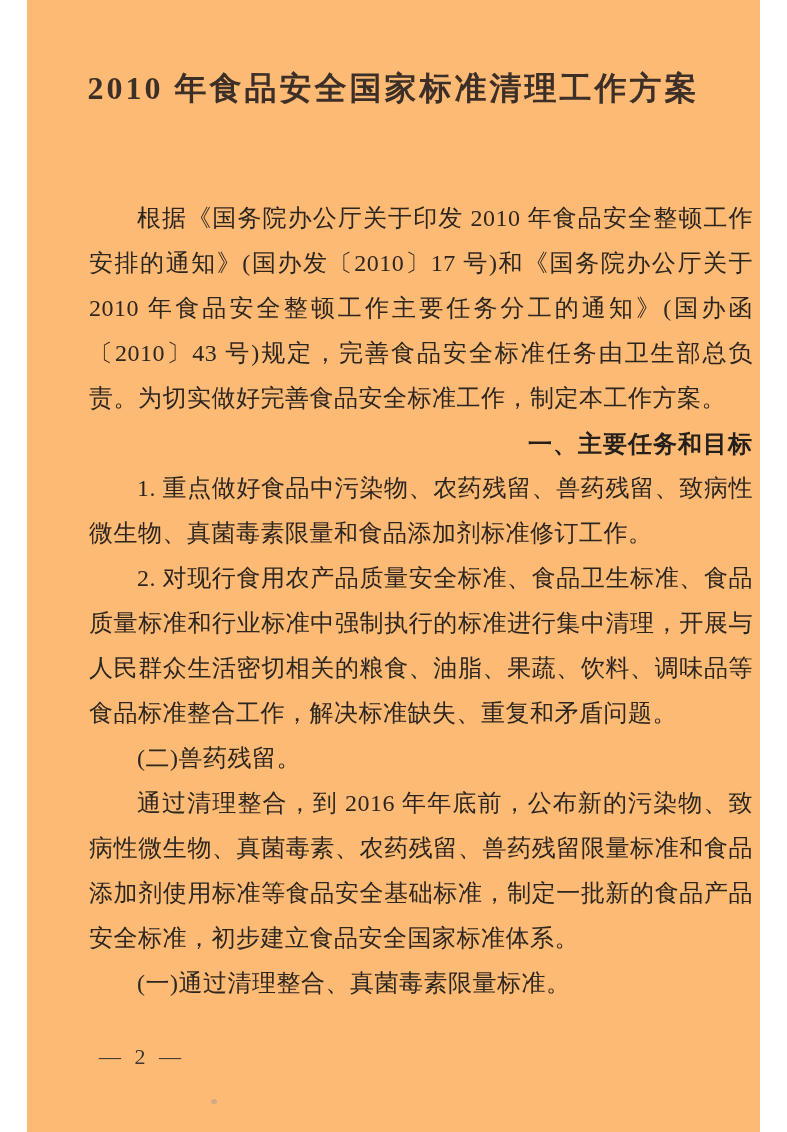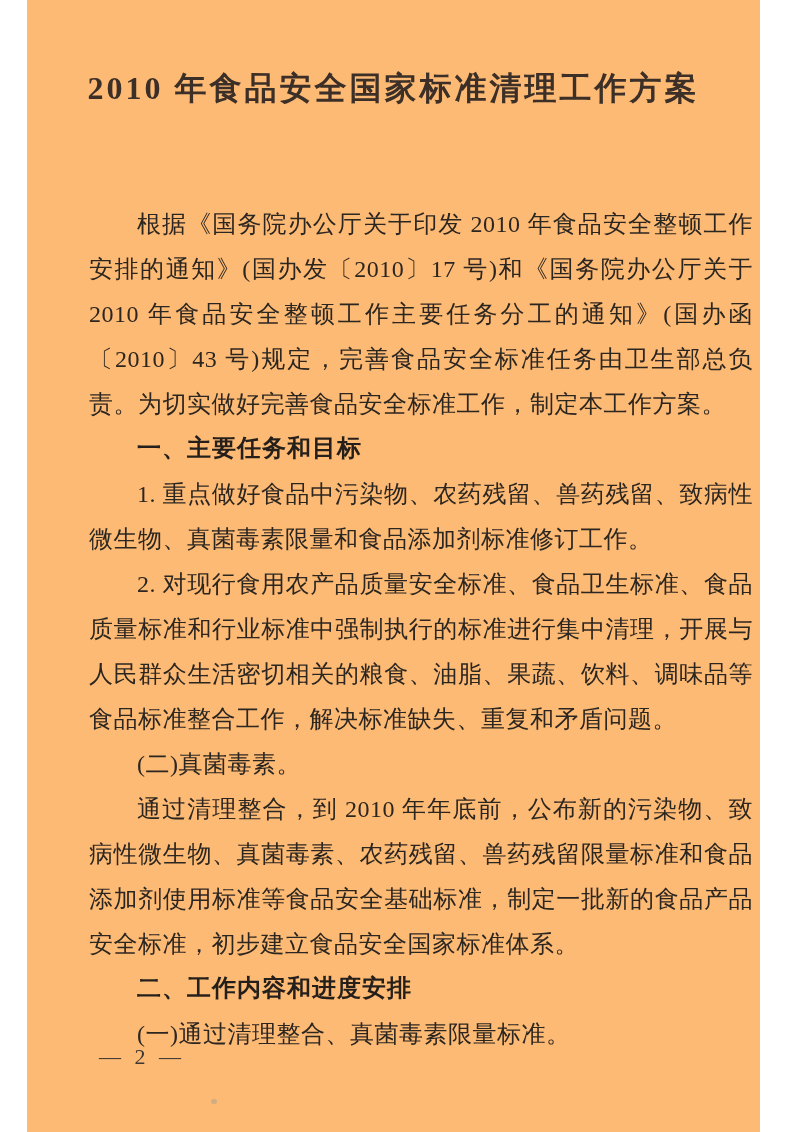--- a/index.html
+++ b/index.html
@@ -23,40 +23,40 @@
     font-family: "Liberation Serif", serif;
     font-weight: 700;
     font-size: 32px;
     line-height: 40px;
     letter-spacing: 3px;
     color: #3c2f27;
   }
   .content {
     position: absolute;
     left: 62px;
-    top: 202px;
+    top: 196px;
     width: 664px;
     color: #2c2621;
   }
   .para {
     margin: 0;
     font-size: 24px;
     line-height: 45px;
     text-align: justify;
     text-justify: inter-character;
     text-indent: 2em;
     letter-spacing: 0.5px;
     color: #2c2621;
     font-family: "Liberation Serif", serif;
   }
   .para.heading {
-    font-family: Liberation Mono, monospace;
+    font-family: Liberation Sans, sans-serif;
     font-weight: 700;
     color: #241f1b;
-    text-align: left;
+    text-align: right;
     letter-spacing: 1px;
   }
   .page-footer {
     position: absolute;
     left: 72px;
     top: 1044px;
     font-family: "Liberation Serif", serif;
     font-size: 22px;
     line-height: 26px;
     letter-spacing: 4px;
@@ -80,23 +80,22 @@
 
 <div class="page">
 
   <h1 class="doc-title">2010 年食品安全国家标准清理工作方案</h1>
 
   <div class="content">
     <p class="para">根据《国务院办公厅关于印发 2010 年食品安全整顿工作安排的通知》(国办发〔2010〕17 号)和《国务院办公厅关于 2010 年食品安全整顿工作主要任务分工的通知》(国办函〔2010〕43 号)规定，完善食品安全标准任务由卫生部总负责。为切实做好完善食品安全标准工作，制定本工作方案。</p>
     <p class="para heading">一、主要任务和目标</p>
     <p class="para">1. 重点做好食品中污染物、农药残留、兽药残留、致病性微生物、真菌毒素限量和食品添加剂标准修订工作。</p>
     <p class="para">2. 对现行食用农产品质量安全标准、食品卫生标准、食品质量标准和行业标准中强制执行的标准进行集中清理，开展与人民群众生活密切相关的粮食、油脂、果蔬、饮料、调味品等食品标准整合工作，解决标准缺失、重复和矛盾问题。</p>
-    <p class="para">(二)真菌毒素。</p>
-    <p class="para">通过清理整合，到 2010 年年底前，公布新的污染物、致病性微生物、真菌毒素、农药残留、兽药残留限量标准和食品添加剂使用标准等食品安全基础标准，制定一批新的食品产品安全标准，初步建立食品安全国家标准体系。</p>
-    <p class="para heading">二、工作内容和进度安排</p>
+    <p class="para">(二)兽药残留。</p>
+    <p class="para">通过清理整合，到 2016 年年底前，公布新的污染物、致病性微生物、真菌毒素、农药残留、兽药残留限量标准和食品添加剂使用标准等食品安全基础标准，制定一批新的食品产品安全标准，初步建立食品安全国家标准体系。</p>
     <p class="para">(一)通过清理整合、真菌毒素限量标准。</p>
   </div>
 
   <div class="page-footer">— 2 —</div>
 
   <div class="scan-speck"></div>
 
 </div>
 
 </body></html>

